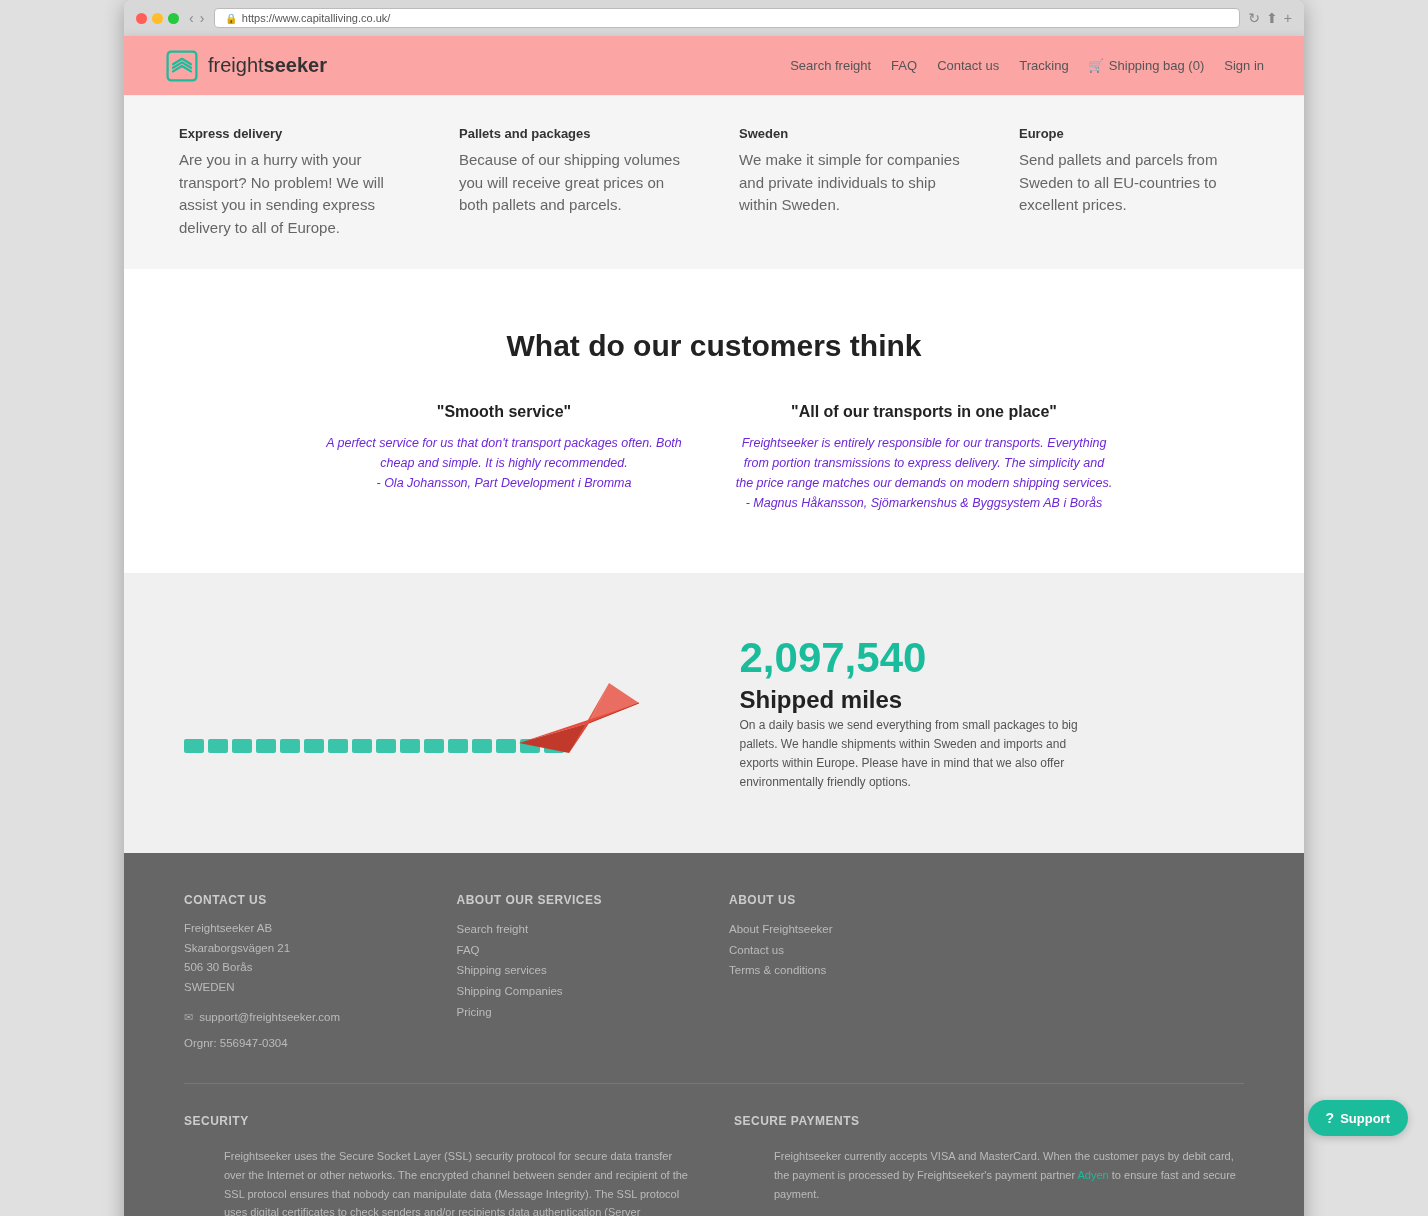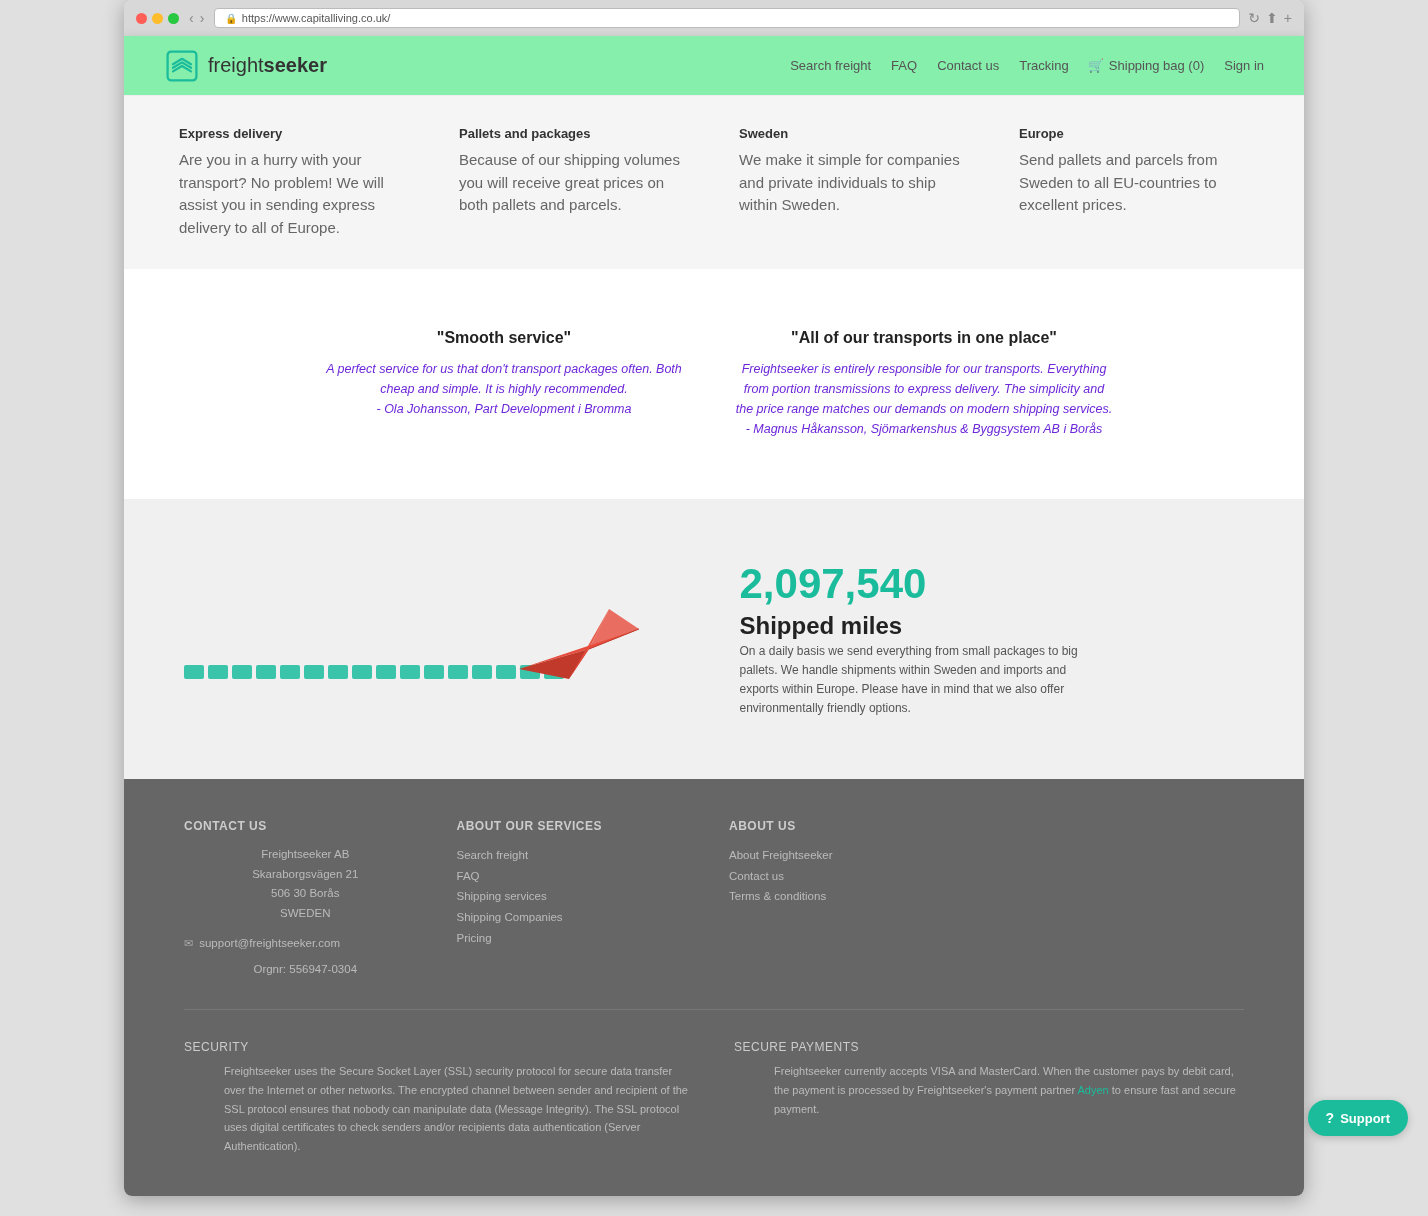--- a/index.html
+++ b/index.html
@@ -7,21 +7,21 @@
 
     
     .website {
       background: white;
       box-shadow: 0 2px 10px rgba(0,0,0,0.15);
       overflow: hidden;
     }
 
     
     .topnav {
-      background: #86efac;
+      background: #fca5a5;
       border-bottom: 1px solid #eee;
       padding: 0 40px;
       height: 60px;
       display: flex;
       align-items: center;
       justify-content: space-between;
     }
     .logo {
       display: flex;
       align-items: center;
@@ -189,21 +189,20 @@
       font-weight: 700;
       color: #ccc;
       text-transform: uppercase;
       letter-spacing: 0.5px;
       margin-bottom: 12px;
     }
     .footer-text {
       font-size: 11.5px;
       color: #bbb;
       line-height: 1.7;
-      text-align: center;
     }
     .footer-link {
       display: block;
       font-size: 11.5px;
       color: #bbb;
       text-decoration: none;
       line-height: 1.8;
       cursor: pointer;
     }
     .footer-icon-link {
@@ -224,25 +223,25 @@
       margin-top: 10px;
       margin-bottom: 6px;
     }
     .footer-bottom {
       display: grid;
       grid-template-columns: 1fr 1fr;
       gap: 40px;
     }
     .footer-bottom-col-title {
       font-size: 12px;
-      font-weight: 400;
+      font-weight: 700;
       color: #ccc;
       text-transform: uppercase;
       letter-spacing: 0.5px;
-      margin-bottom: 8px;
+      margin-bottom: 19px;
     }
     .footer-bottom-text {
       font-size: 11px;
       color: #bbb;
       line-height: 1.7;
       margin-left: 40px;
     }
     .footer-bottom-text a { color: #1abc9c; text-decoration: none; }
 
     
@@ -373,20 +372,21 @@
           <div class="feature-title">Sweden</div>
           <div class="feature-desc">We make it simple for companies and private individuals to ship within Sweden.</div>
         </div>
         <div class="feature-item">
           <div class="feature-title">Europe</div>
           <div class="feature-desc">Send pallets and parcels from Sweden to all EU-countries to excellent prices.</div>
         </div>
       </div>
 
       <div class="testimonials-section">
+        <h2 class="testimonials-title">What do our customers think</h2>
         <div class="testimonials-grid">
           <div class="testimonial-item">
             <div class="testimonial-quote-title">"Smooth service"</div>
             <div class="testimonial-text" style="white-space: pre-line;">A perfect service for us that don't transport packages often. Both cheap and simple. It is highly recommended.
 - Ola Johansson, Part Development i Bromma</div>
           </div>
           <div class="testimonial-item">
             <div class="testimonial-quote-title">"All of our transports in one place"</div>
             <div class="testimonial-text" style="white-space: pre-line;">Freightseeker is entirely responsible for our transports. Everything from portion transmissions to express delivery. The simplicity and the price range matches our demands on modern shipping services.
 - Magnus Håkansson, Sjömarkenshus &amp; Byggsystem AB i Borås</div>

